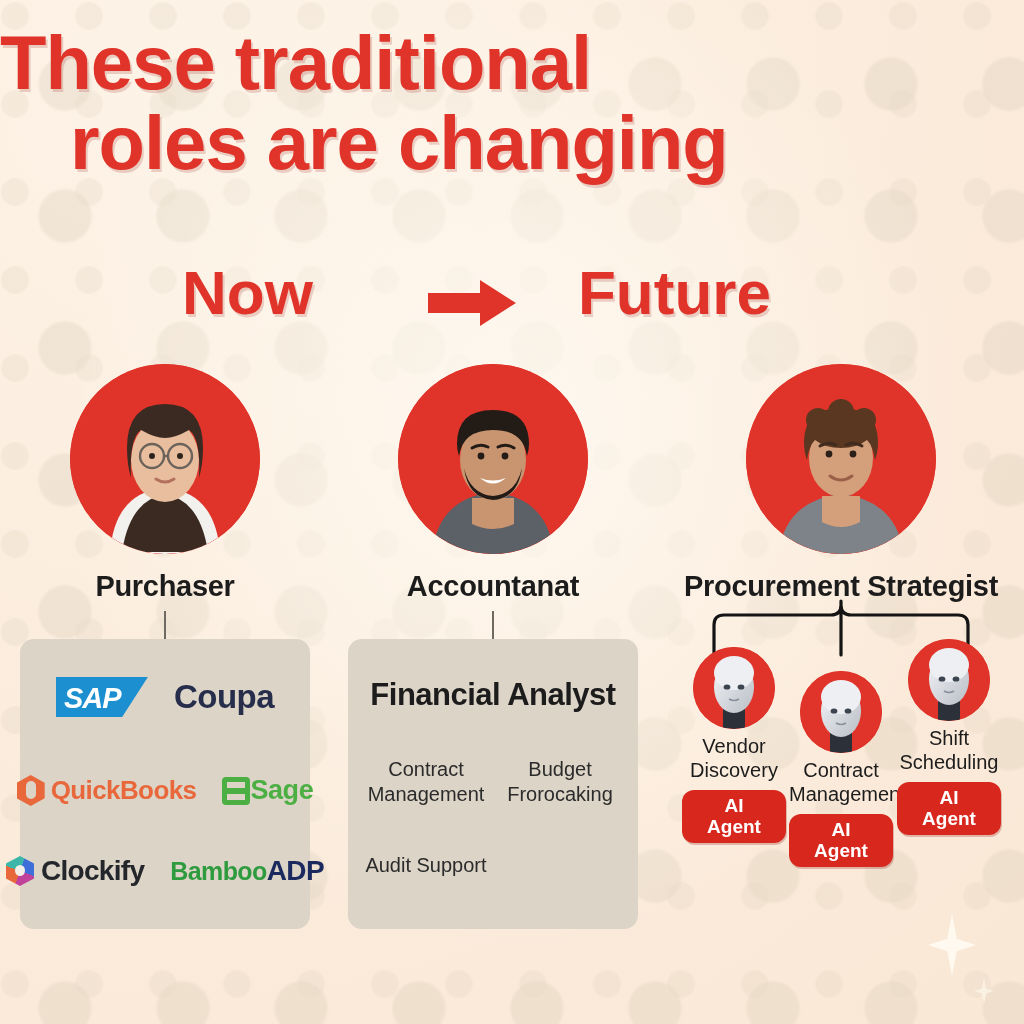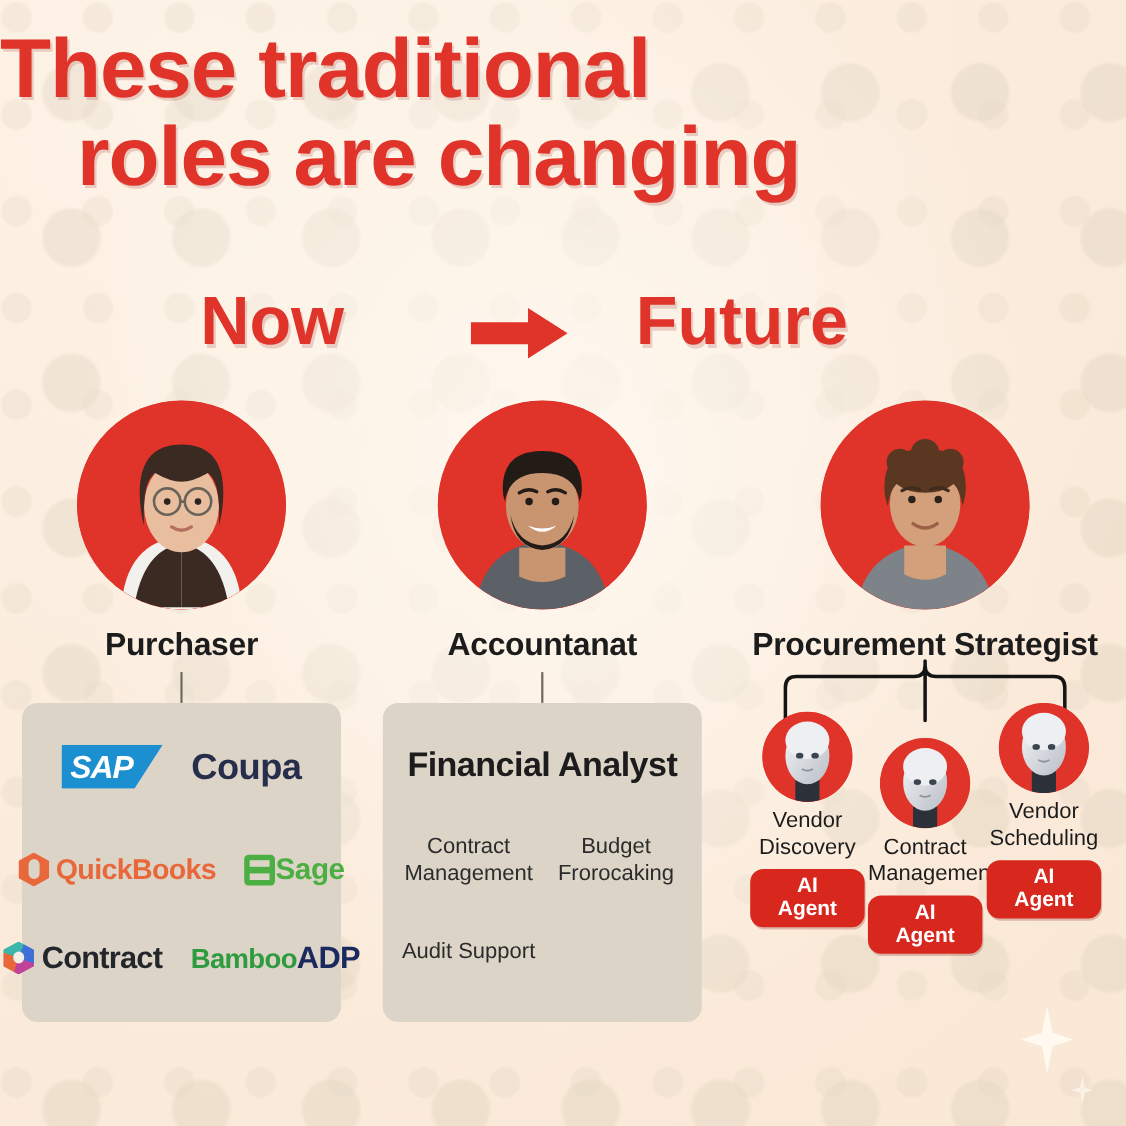--- a/index.html
+++ b/index.html
@@ -197,21 +197,21 @@
         </div>
         <div class="sage">
           <div class="mark"></div>
           <div class="txt">Sage</div>
         </div>
       </div>
 
       <div class="logo-row r3">
         <div class="clockify">
           <div class="mark"></div>
-          <div class="txt">Contract</div>
+          <div class="txt">Clockify</div>
         </div>
         <div class="bamboo">
           <span class="b">Bamboo</span><span class="a">ADP</span>
         </div>
       </div>
 
     </div>
   </div>
 
   <div class="col col-2">
@@ -357,18 +357,18 @@
               <rect width="82" height="82" fill="#E0342A"></rect>
               <rect x="30" y="62" width="22" height="20" fill="#2C3139"></rect>
               <ellipse cx="41" cy="40" rx="20" ry="26" fill="url(#rg3)"></ellipse>
               <ellipse cx="41" cy="26" rx="20" ry="17" fill="#EDEFF2"></ellipse>
               <ellipse cx="34" cy="40" rx="3.4" ry="2.6" fill="#3C4450"></ellipse>
               <ellipse cx="48" cy="40" rx="3.4" ry="2.6" fill="#3C4450"></ellipse>
               <path d="M36 52 q5 3 10 0" stroke="#8A909A" stroke-width="1.6" fill="none"></path>
             </g>
           </svg>
         </div>
-        <div class="name">Vendor Scheduling</div>
+        <div class="name">Shift Scheduling</div>
         <div class="badge">AI Agent</div>
       </div>
     </div>
   </div>
 </div>
 
 </body></html>

